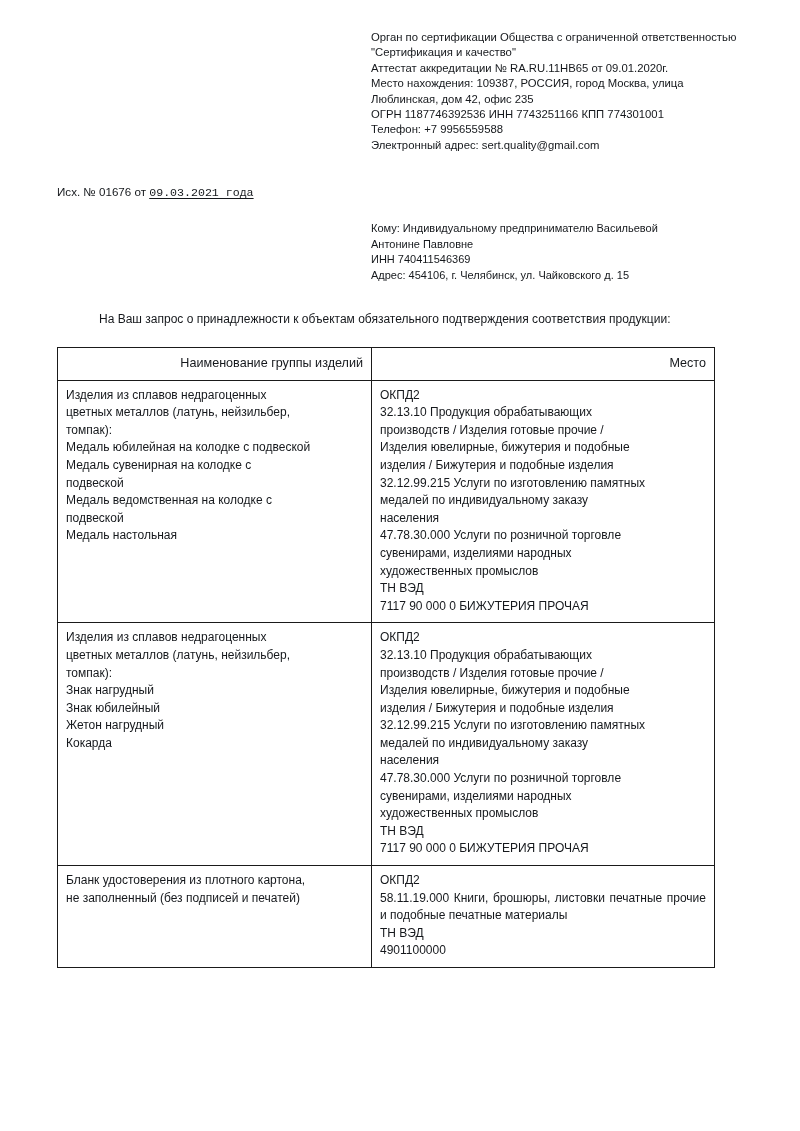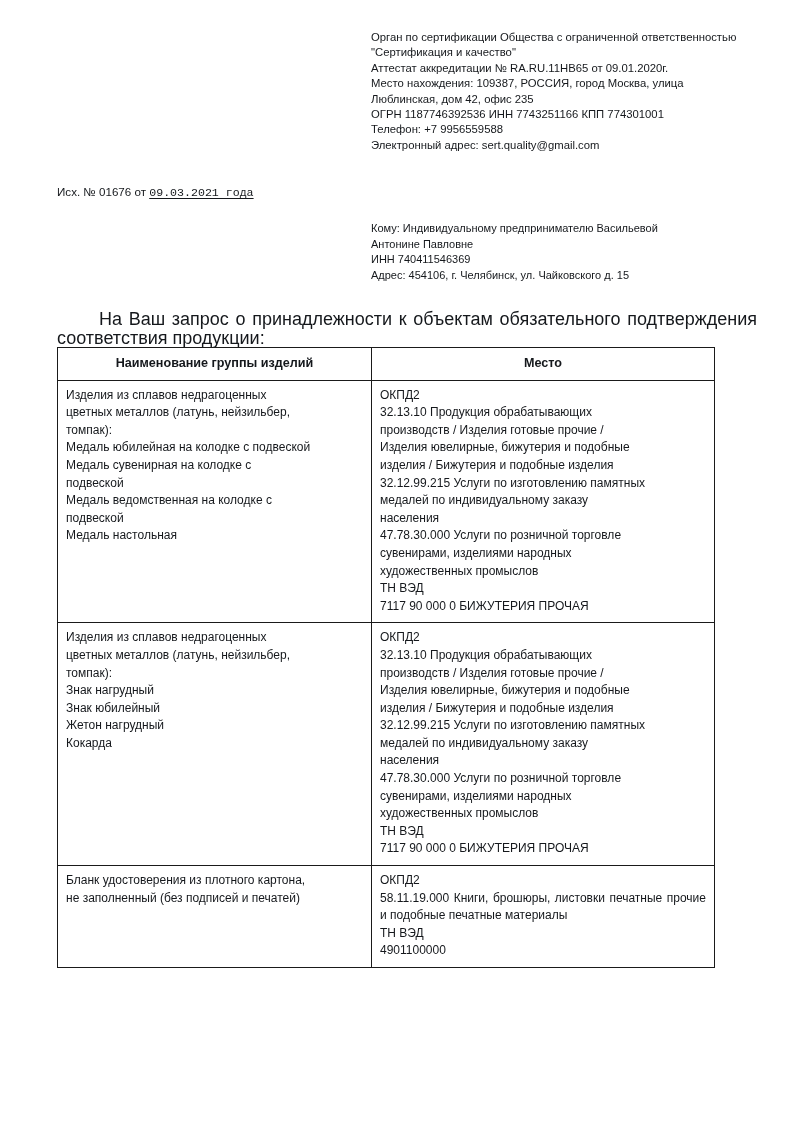--- a/index.html
+++ b/index.html
@@ -75,21 +75,21 @@
     letter-spacing: 0.15px;
     color: #0d0f12;
   }
 
   
   .intro-par {
     position: absolute;
     left: 57px;
     top: 310px;
     width: 700px;
-    font-size: 18px;
+    font-size: 12px;
     line-height: 18.5px;
     text-align: justify;
     text-indent: 42px;
     color: #15181c;
   }
 
   
   .codes-table {
     position: absolute;
     left: 57px;
@@ -101,22 +101,22 @@
   .codes-table th,
   .codes-table td {
     border: 1.4px solid #1a1a1a;
     vertical-align: top;
     padding: 6px 8px 7px 8px;
     font-size: 12px;
     line-height: 17.6px;
     color: #15181c;
   }
   .codes-table th {
-    text-align: center;
-    font-weight: bold;
+    text-align: right;
+    font-weight: normal;
     font-size: 12.6px;
     padding-top: 7px;
     padding-bottom: 7px;
     vertical-align: middle;
   }
   .col-name { width: 314px; }
   .col-codes { width: 343px; }
 
   .cell-lines { white-space: pre-wrap; }
   .cell-justify {

